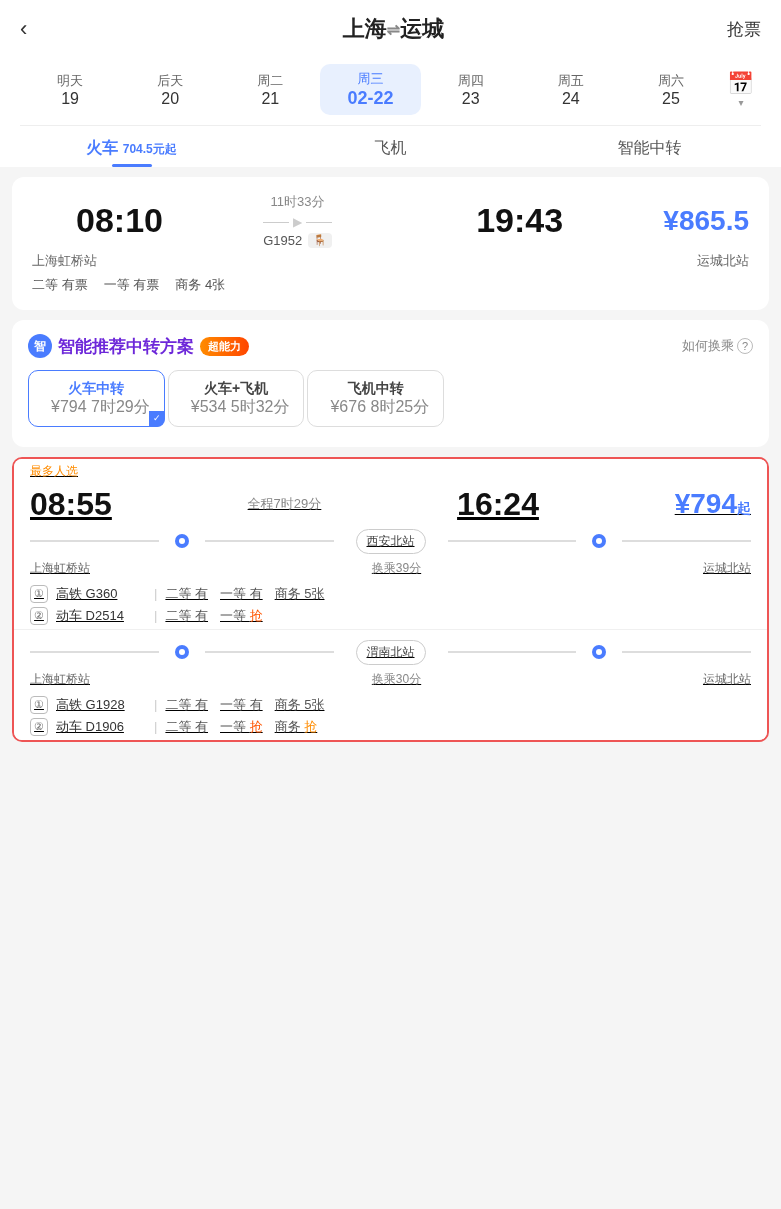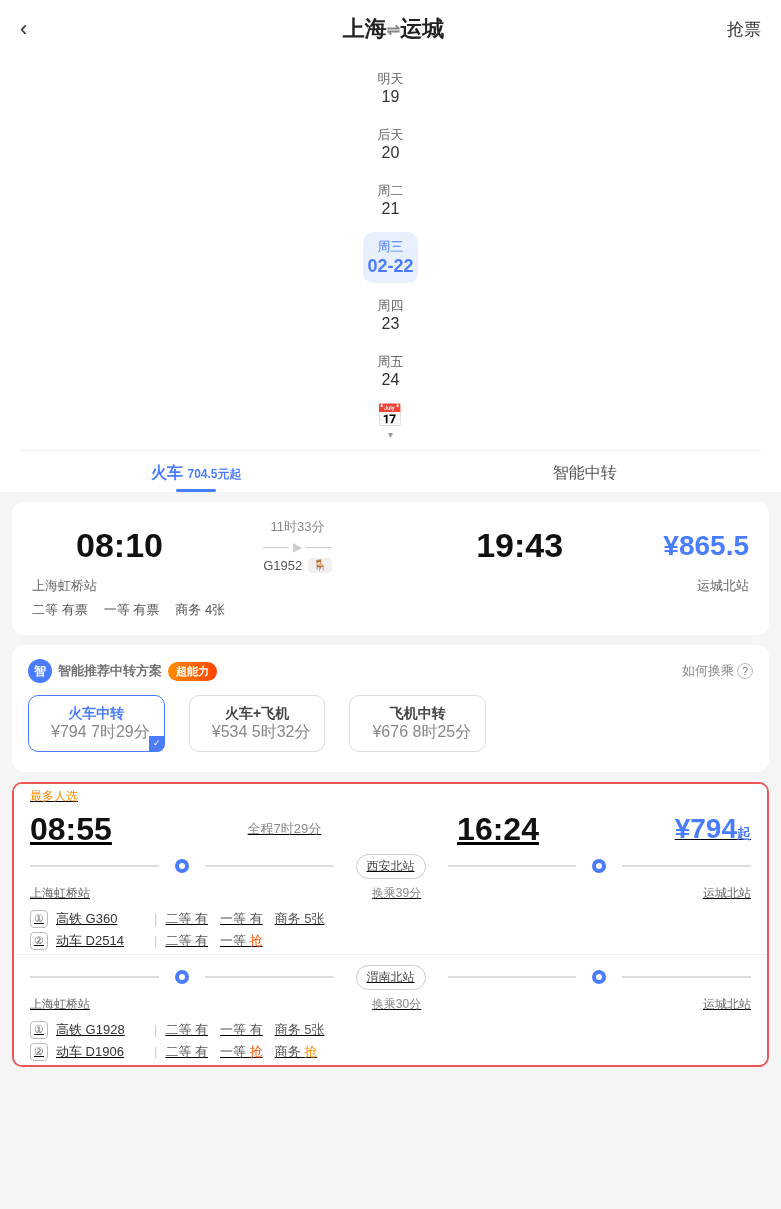--- a/index.html
+++ b/index.html
@@ -40,24 +40,23 @@
       color: #888;
     }
     .grab-ticket-btn {
       font-size: 17px;
       color: #333;
       cursor: pointer;
     }
     .date-tabs {
       display: flex;
       align-items: center;
-      gap: 8px;
+      gap: 0;
       padding: 8px 0 4px;
       overflow-x: auto;
-      flex-direction: column;
     }
     .date-tab {
       flex: 1;
       text-align: center;
       padding: 6px 4px;
       cursor: pointer;
       border-radius: 8px;
     }
     .date-tab.active {
       background: #e8f0fe;
@@ -192,23 +191,23 @@
       align-items: center;
       justify-content: space-between;
       margin-bottom: 12px;
     }
     .smart-title-row {
       display: flex;
       align-items: center;
       gap: 6px;
     }
     .smart-title {
-      font-size: 13px;
+      font-size: 17px;
       font-weight: 600;
-      color: #737373;
+      color: #6d28d9;
     }
     .super-badge {
       background: linear-gradient(90deg, #ff8c00, #ff4500);
       color: #fff;
       font-size: 11px;
       font-weight: 700;
       border-radius: 10px;
       padding: 2px 8px;
     }
     .how-to-transfer {
@@ -225,21 +224,21 @@
       border-radius: 50%;
       display: inline-flex;
       align-items: center;
       justify-content: center;
       font-size: 11px;
       color: #888;
     }
 
     .transfer-type-tabs {
       display: flex;
-      gap: 24px;
+      gap: 3px;
       margin-bottom: 12px;
       align-items: flex-end;
     }
     .transfer-tab {
       border: 1.5px solid #ddd;
       border-radius: 10px;
       padding: 8px 14px;
       font-size: 14px;
       color: #444;
       cursor: pointer;
@@ -444,30 +443,37 @@
       <div class="day-num">02-22</div>
     </div>
     <div class="date-tab">
       <div class="day-label">周四</div>
       <div class="day-num">23</div>
     </div>
     <div class="date-tab">
       <div class="day-label">周五</div>
       <div class="day-num">24</div>
     </div>
+    <div class="date-tab">
+      <div class="day-label">周六</div>
+      <div class="day-num">25</div>
+    </div>
     <div class="calendar-btn">
       <span class="cal-icon">📅</span>
       <span class="cal-arrow">▾</span>
     </div>
   </div>
 
   <div class="transport-tabs">
     <div class="transport-tab active">
       <span>火车</span>
       <span class="tab-sub">704.5元起</span>
+    </div>
+    <div class="transport-tab">
+      <span>飞机</span>
     </div>
     <div class="transport-tab">
       <span>智能中转</span>
     </div>
   </div>
 </div>
 
 <div class="train-card">
   <div class="train-main">
     <div>

